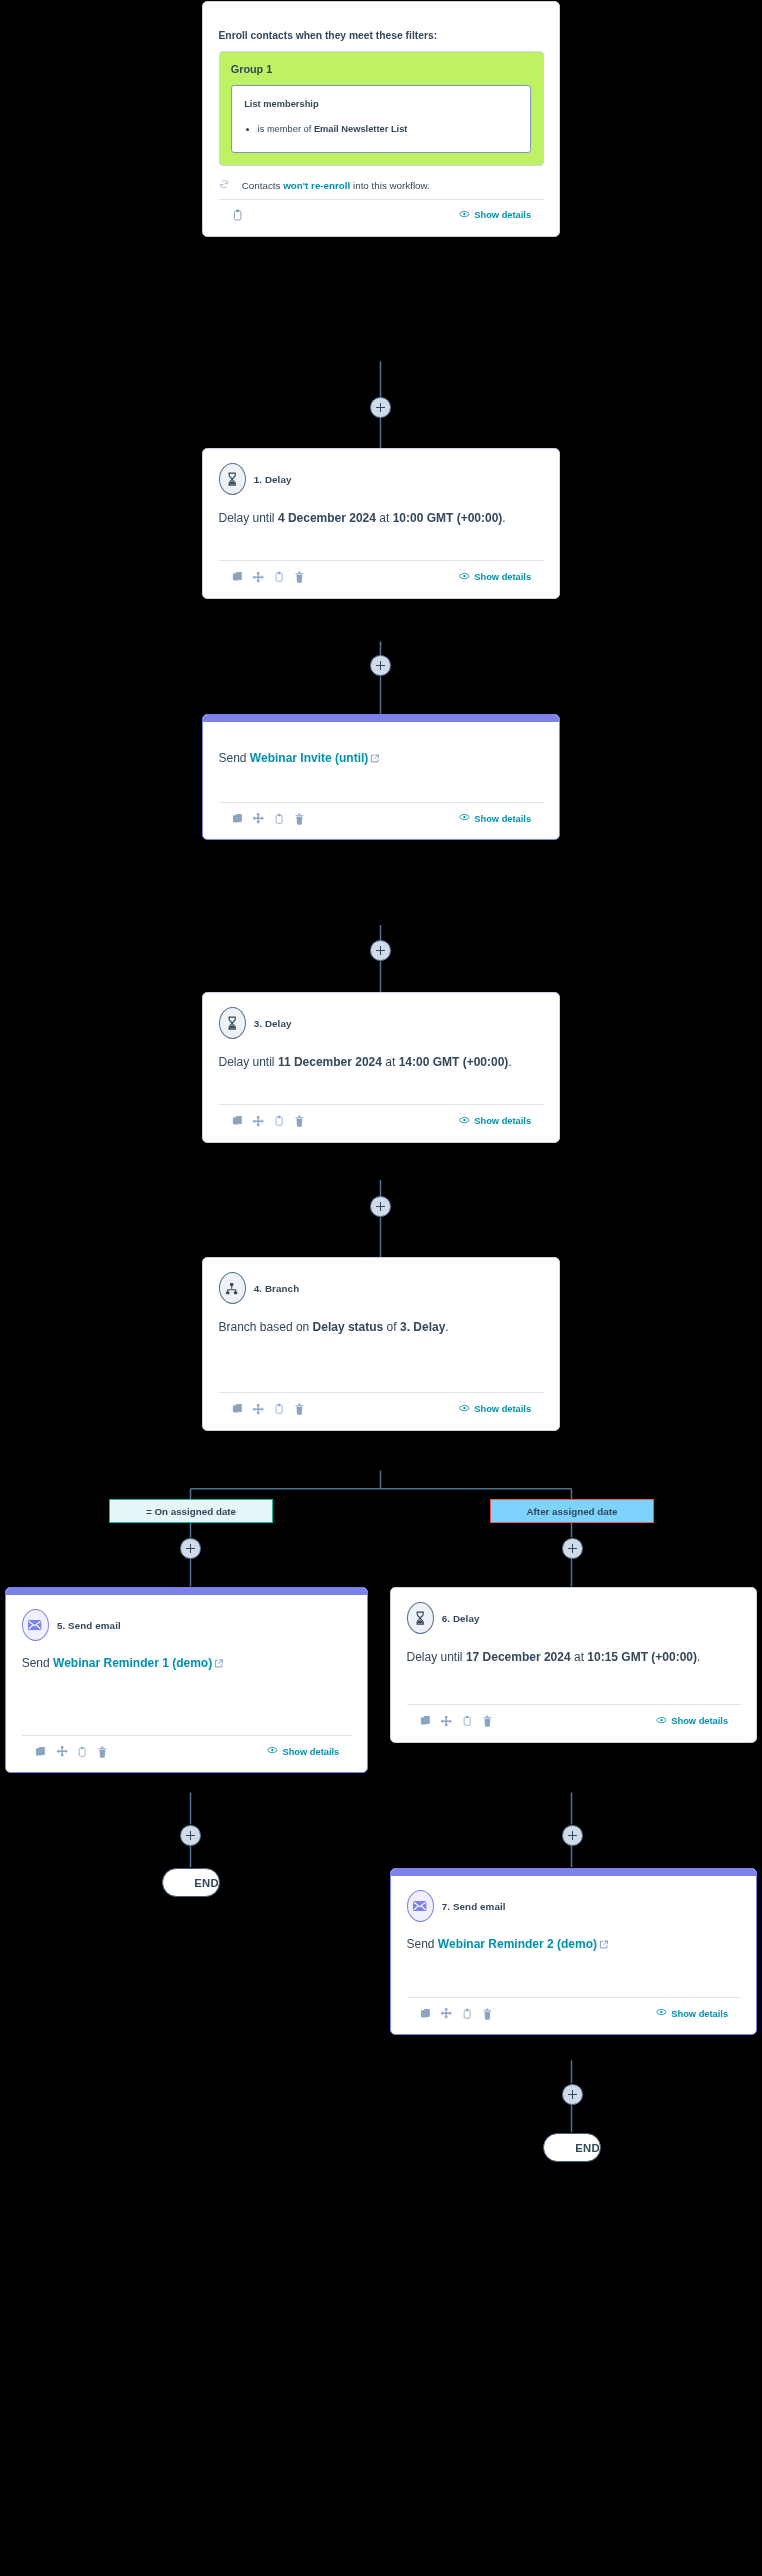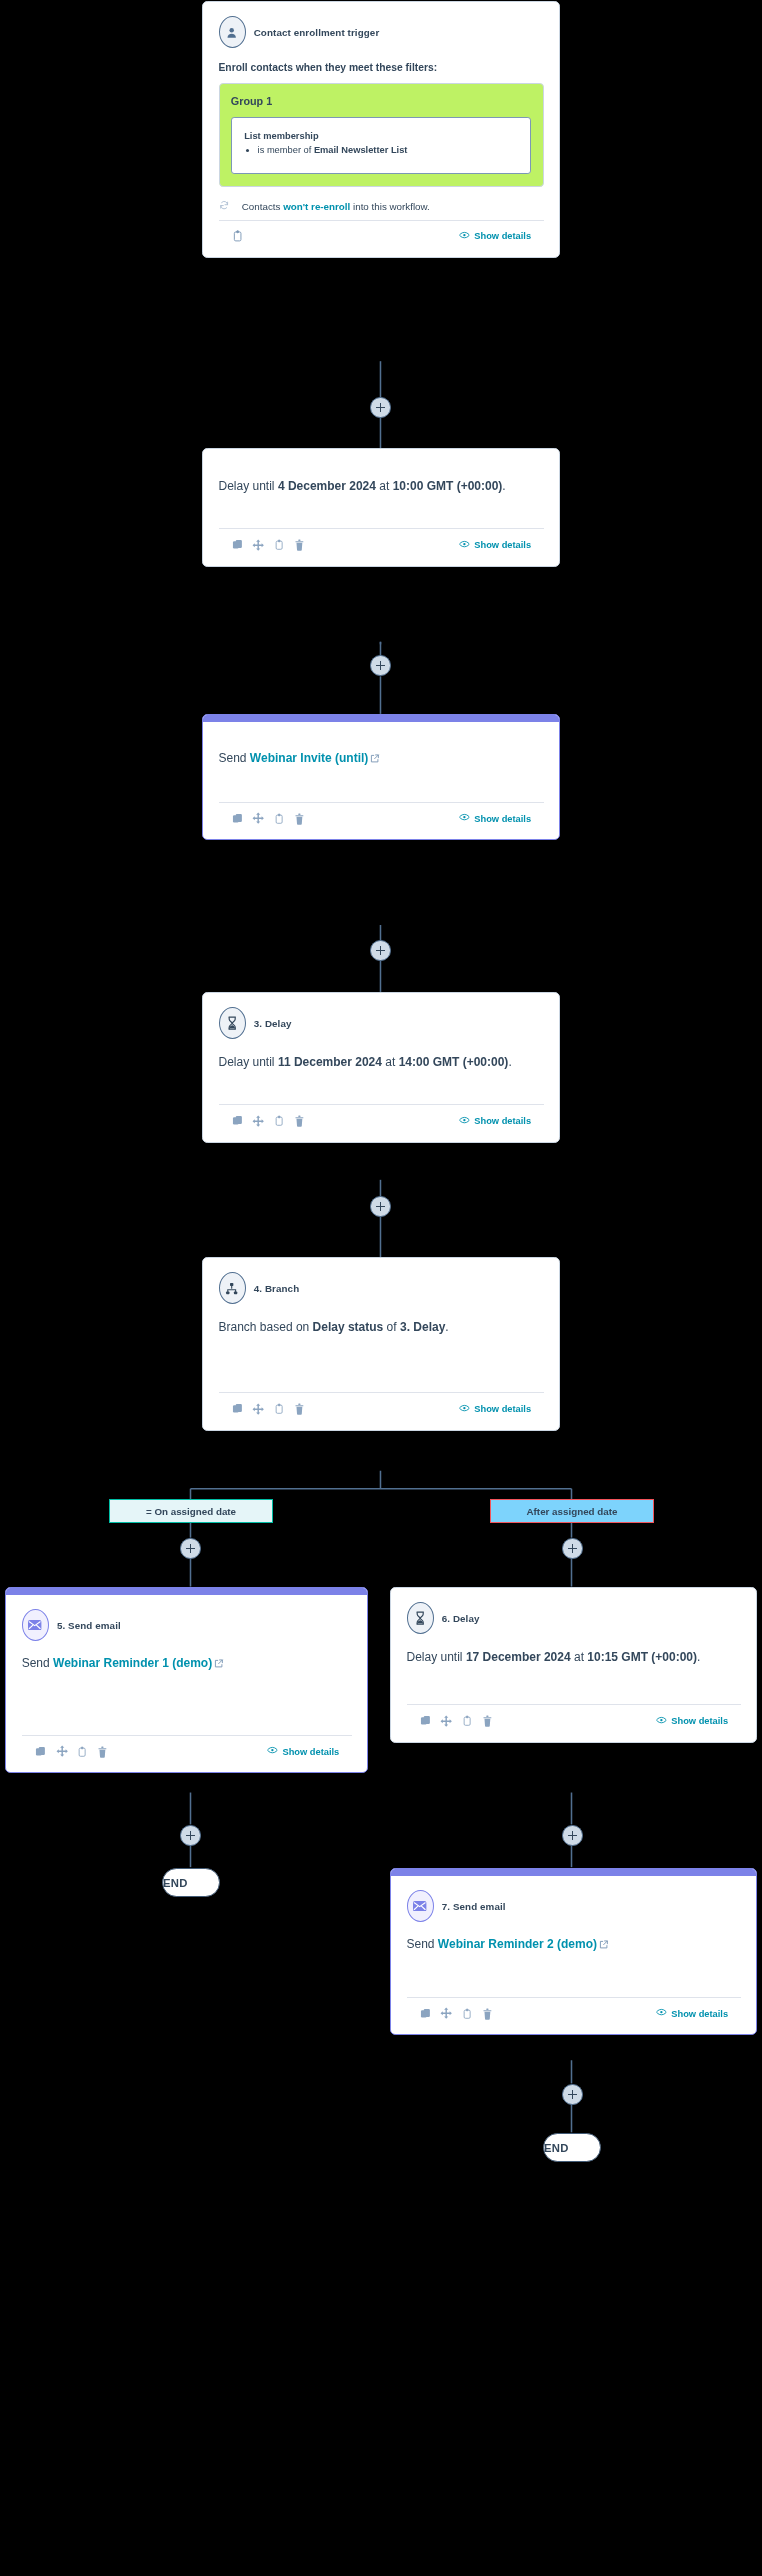--- a/index.html
+++ b/index.html
@@ -117,21 +117,21 @@
     border: 0.5px solid #7c98b6;
     border-radius: 3.1px;
     padding: 13.4px 12.4px 15.5px 12.4px;
   }
   .filter-heading {
     font-size: 9.3px;
     font-weight: bold;
     color: #33475b;
   }
   .filter-list {
-    margin-top: 2px;
+    margin-top: 13px;
     padding-left: 13.4px;
     font-size: 9.3px;
     line-height: 1.6;
     color: #33475b;
   }
   .filter-list li { list-style: disc; }
   .filter-list b { font-weight: bold; }
 
   .reenroll {
     margin-top: 13.4px;
@@ -214,21 +214,21 @@
 
   
   .endpill {
     position: absolute;
     width: 58px; height: 29px;
     border-radius: 14.4px;
     background: #ffffff;
     border: 1px solid #425b76;
     display: flex;
     align-items: center;
-    justify-content: flex-start;
+    justify-content: flex-end;
     font-size: 11.3px;
     font-weight: bold;
     color: #33475b;
     letter-spacing: 0.3px;
   }
 </style>
 </head>
 <body>
 
 <div id="canvas">
@@ -267,29 +267,20 @@
       <line x1="1110" y1="3582" x2="1110" y2="3625"></line>
 
       <line x1="1110" y1="4000" x2="1110" y2="4045"></line>
       <line x1="1110" y1="4085" x2="1110" y2="4140"></line>
     </g>
   </svg>
 
   <div class="card" id="trigger-card" style="left:202px; top:1px; width:358px;">
     <div class="card-body">
 
-      <div class="card-head">
-        <div class="badge">
-          <svg width="13.4" height="15.5" viewBox="0 0 24 24" fill="#516f90">
-            <circle cx="12" cy="7.5" r="4"></circle>
-            <path d="M4.5 21c0-4.2 3.4-7 7.5-7s7.5 2.8 7.5 7z"></path>
-          </svg>
-        </div>
-        <div class="card-title">Contact enrollment trigger</div>
-      </div>
 
       <div class="filters-label">Enroll contacts when they meet these filters:</div>
 
       <div class="group-box">
         <div class="group-title">Group 1</div>
 
         <div class="filter-card">
           <div class="filter-heading">List membership</div>
           <ul class="filter-list">
             <li>
@@ -330,20 +321,31 @@
         </div>
       </div>
 
     </div>
   </div>
 
   <div class="plus" style="left:370px; top:397px;"></div>
 
   <div class="card" id="step-1-card" style="left:202px; top:448px; width:358px;">
     <div class="card-body">
+      <div class="card-head">
+        <div class="badge">
+          <svg width="12.4" height="14.4" viewBox="0 0 20 24" fill="none" stroke="#33475b" stroke-width="2" stroke-linejoin="round">
+            <path d="M4 2h12M4 22h12"></path>
+            <path d="M5 2v3.5c0 3 5 5.2 5 6.5 0 1.3-5 3.5-5 6.5V22"></path>
+            <path d="M15 2v3.5c0 3-5 5.2-5 6.5 0 1.3 5 3.5 5 6.5V22"></path>
+            <path d="M6.5 19.5h7c-.6-2-3.5-3.2-3.5-3.2s-2.9 1.2-3.5 3.2z" fill="#33475b"></path>
+          </svg>
+        </div>
+        <div class="card-title">1. Delay</div>
+      </div>
       <div class="card-desc"><span>Delay until </span><b>4 December 2024</b><span> at </span><b>10:00 GMT (+00:00)</b><span>.</span></div>
 
       <div class="card-foot" style="margin-top:33px;">
         <div class="foot-tools">
           <span class="tool">
             <svg width="11.3" height="11.3" viewBox="0 0 24 24" fill="#8ba4c0">
               <rect x="2" y="5" width="12" height="15" rx="2.5"></rect>
               <rect x="8" y="2" width="13" height="17" rx="2.5"></rect>
             </svg>
           </span>

